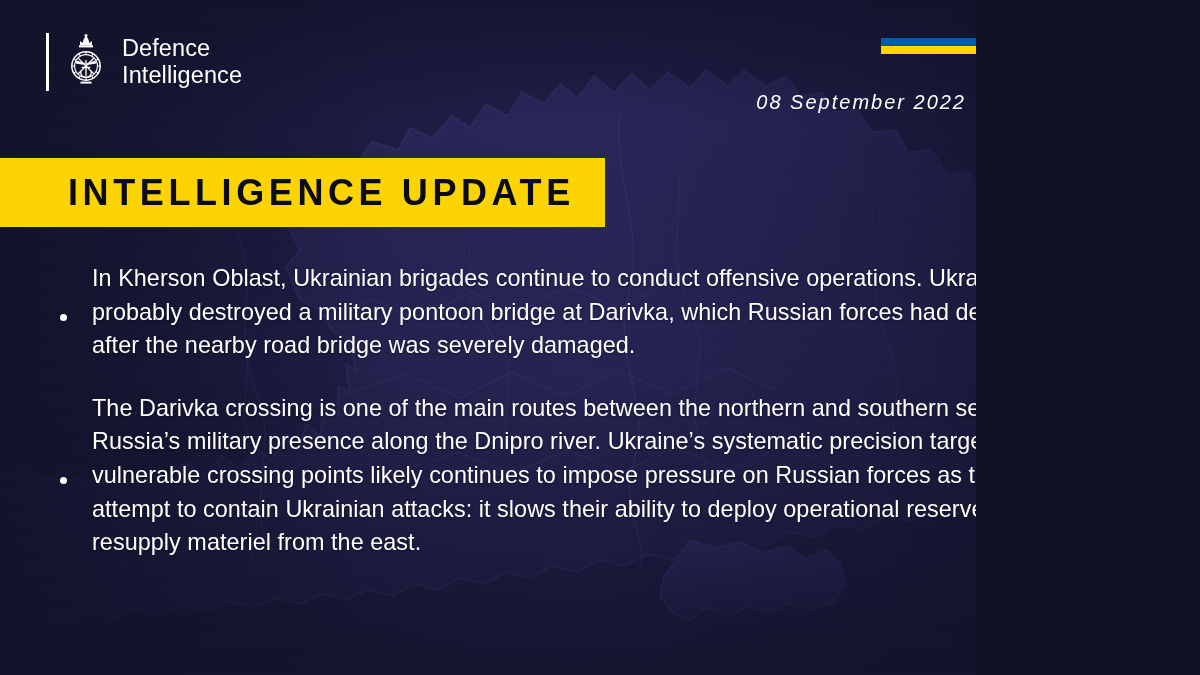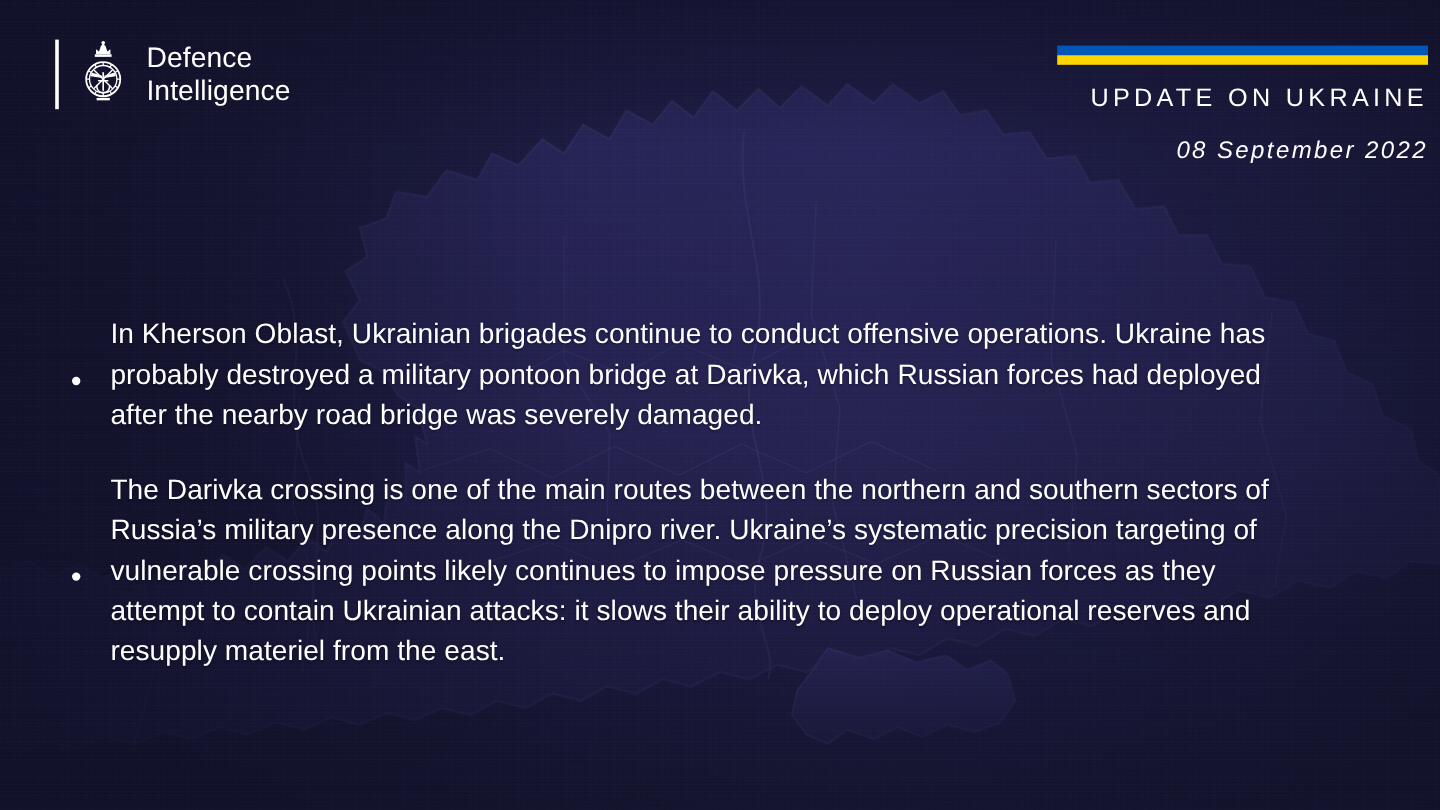--- a/index.html
+++ b/index.html
@@ -2,21 +2,21 @@
 <html><head>
 <meta charset="utf-8">
 <style>
   html, body {
     margin: 0;
     padding: 0;
     background: #0f0f26;
   }
   #page {
     position: relative;
-    width: 1200px;
+    width: 976px;
     height: 675px;
     overflow: hidden;
     background: #4c1d95;
     font-family: "Liberation Sans", sans-serif;
     -webkit-font-smoothing: antialiased;
   }
 
   
   .bg-base {
     position: absolute;
@@ -301,24 +301,26 @@
       <div>Intelligence</div>
     </div>
   </div>
 
   <div class="flag-bar">
     <div class="flag-blue"></div>
     <div class="flag-yellow"></div>
   </div>
 
   <div class="update-block">
-    <div class="update-title">UPDATE ON UKRAINE</div>
     <div class="update-date">08 September 2022</div>
   </div>
 
+  <div class="banner">
+    <div class="banner-text">INTELLIGENCE UPDATE</div>
+  </div>
 
   <div class="bullets">
     <div class="bullet-row">
       <div class="bullet-dot"><i></i></div>
       <div class="bullet-text">In Kherson Oblast, Ukrainian brigades continue to conduct offensive operations. Ukraine has probably destroyed a military pontoon bridge at Darivka, which Russian forces had deployed after the nearby road bridge was severely damaged.</div>
     </div>
     <div class="bullet-row">
       <div class="bullet-dot"><i></i></div>
       <div class="bullet-text">The Darivka crossing is one of the main routes between the northern and southern sectors of Russia’s military presence along the Dnipro river. Ukraine’s systematic precision targeting of vulnerable crossing points likely continues to impose pressure on Russian forces as they attempt to contain Ukrainian attacks: it slows their ability to deploy operational reserves and resupply materiel from the east.</div>
     </div>

